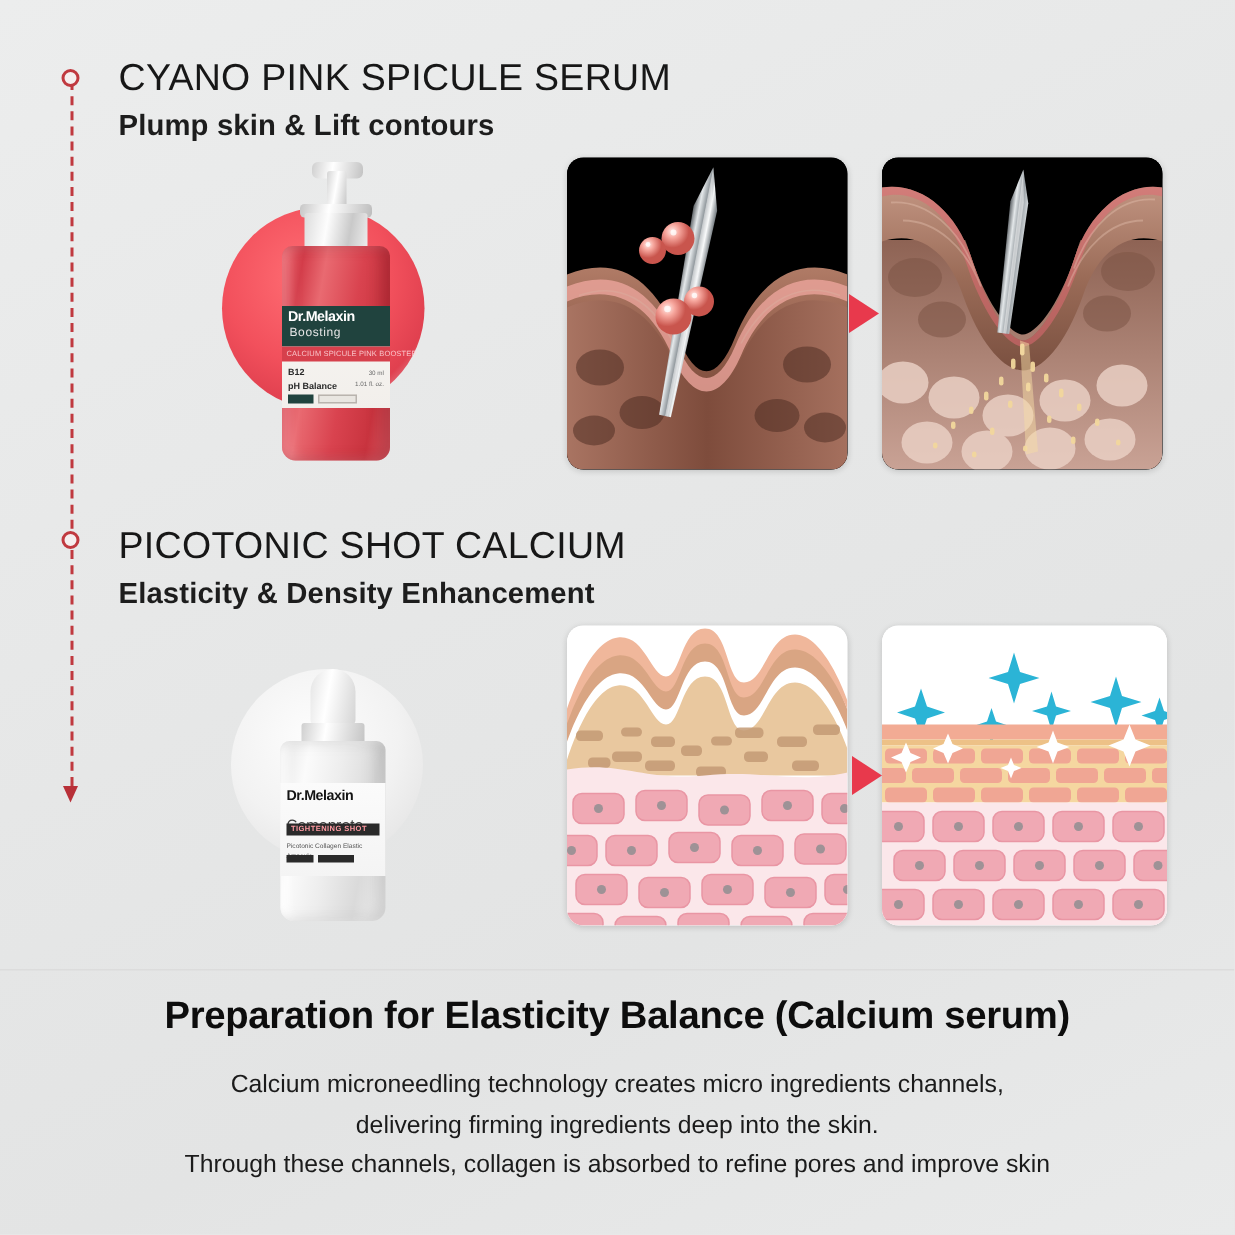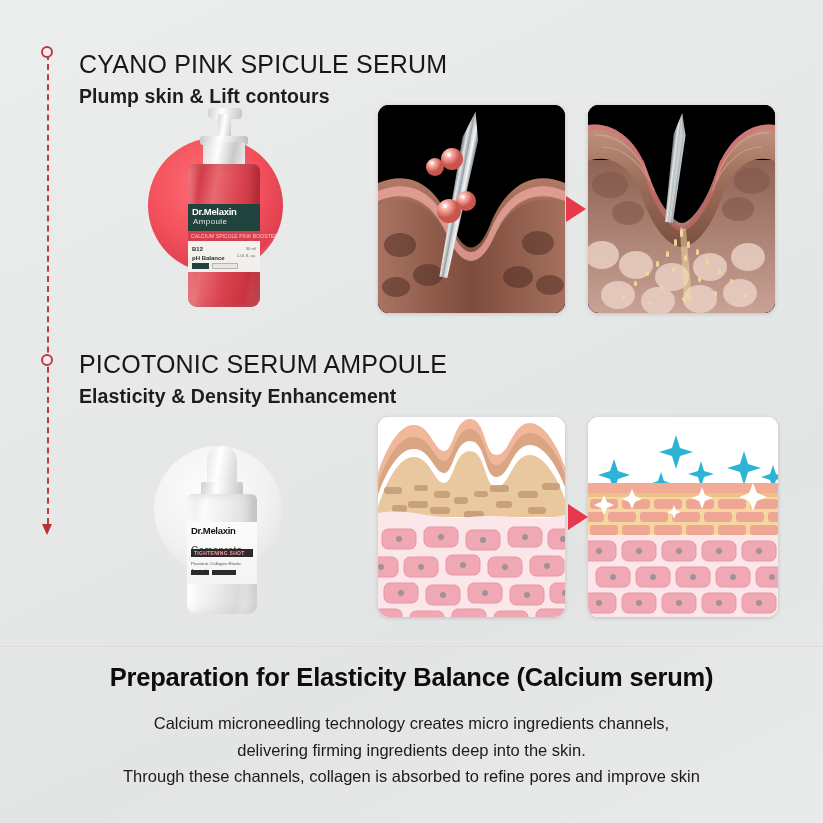--- a/index.html
+++ b/index.html
@@ -35,21 +35,21 @@
   
   .sec{position:absolute;left:79px;}
   .sec h2{
     margin:0;font-size:25px;font-weight:400;letter-spacing:.2px;
     color:#171717;line-height:1.15;
   }
   .sec h3{
     margin:6px 0 0 0;font-size:19.5px;font-weight:700;
     color:#1d1d1d;line-height:1.2;letter-spacing:.1px;
   }
-  #sec1{top:50px;}
+  #sec1{top:38px;}
   #sec2{top:350px;}
 
   
   .product{position:absolute;}
   .glow{position:absolute;border-radius:50%;}
 
   
   #prod1{left:140px;top:108px;width:165px;height:212px;}
   #glow1{
     left:8px;top:30px;width:135px;height:135px;
@@ -216,21 +216,21 @@
   <div class="product" id="prod1">
     <div class="glow" id="glow1"></div>
     <div class="b1-pumptop"></div>
     <div class="b1-pumpstem"></div>
     <div class="b1-collar"></div>
     <div class="b1-neck"></div>
     <div class="b1-body"></div>
     <div class="b1-label">
       <div class="b1-dark">
         <div class="b1-brand">Dr.Melaxin</div>
-        <div class="b1-sub">Ampoule</div>
+        <div class="b1-sub">Boosting</div>
       </div>
       <div class="b1-strip">
         <span>CALCIUM SPICULE PINK BOOSTER</span>
       </div>
       <div class="b1-txt">
         <span>B12</span><br>
         <span>pH Balance</span>
       </div>
       <div class="b1-txt2">
         <span>30 ml</span><br>
@@ -373,21 +373,21 @@
         <rect x="34" y="190" width="3" height="4" rx="1.5"></rect>
         <rect x="156" y="188" width="3" height="4" rx="1.5"></rect>
         <rect x="94" y="192" width="3" height="4" rx="1.5"></rect>
         <rect x="60" y="196" width="3" height="4" rx="1.5"></rect>
       </g>
       <path d="M92 122 L98 124 L104 196 L96 198 Z" fill="#f5dca6" opacity="0.5"></path>
     </svg>
   </div>
 
   <div class="sec" id="sec2">
-    <h2>PICOTONIC SERUM AMPOULE</h2>
+    <h2>PICOTONIC SHOT CALCIUM</h2>
     <h3>Elasticity &amp; Density Enhancement</h3>
   </div>
 
   <div class="product" id="prod2">
     <div class="glow" id="glow2"></div>
     <div class="b2-cap"></div>
     <div class="b2-collar"></div>
     <div class="b2-body"></div>
     <div class="b2-label">
       <div class="b2-brand">Dr.Melaxin</div>

